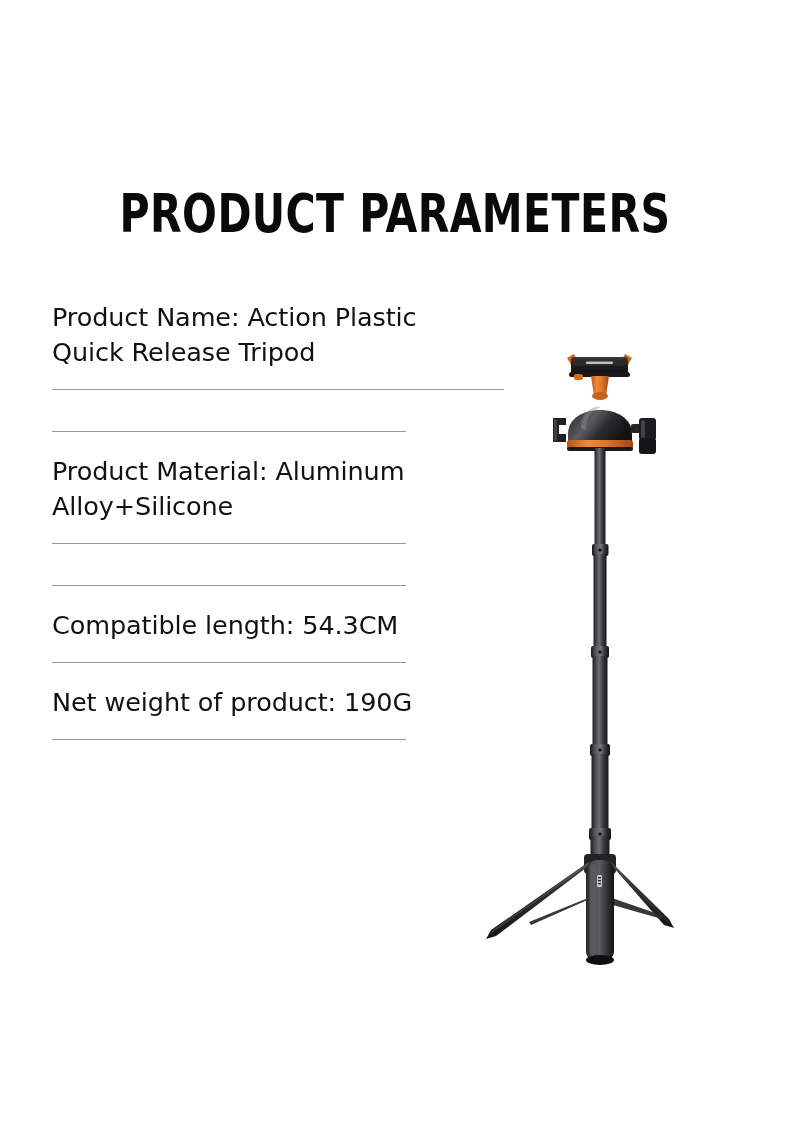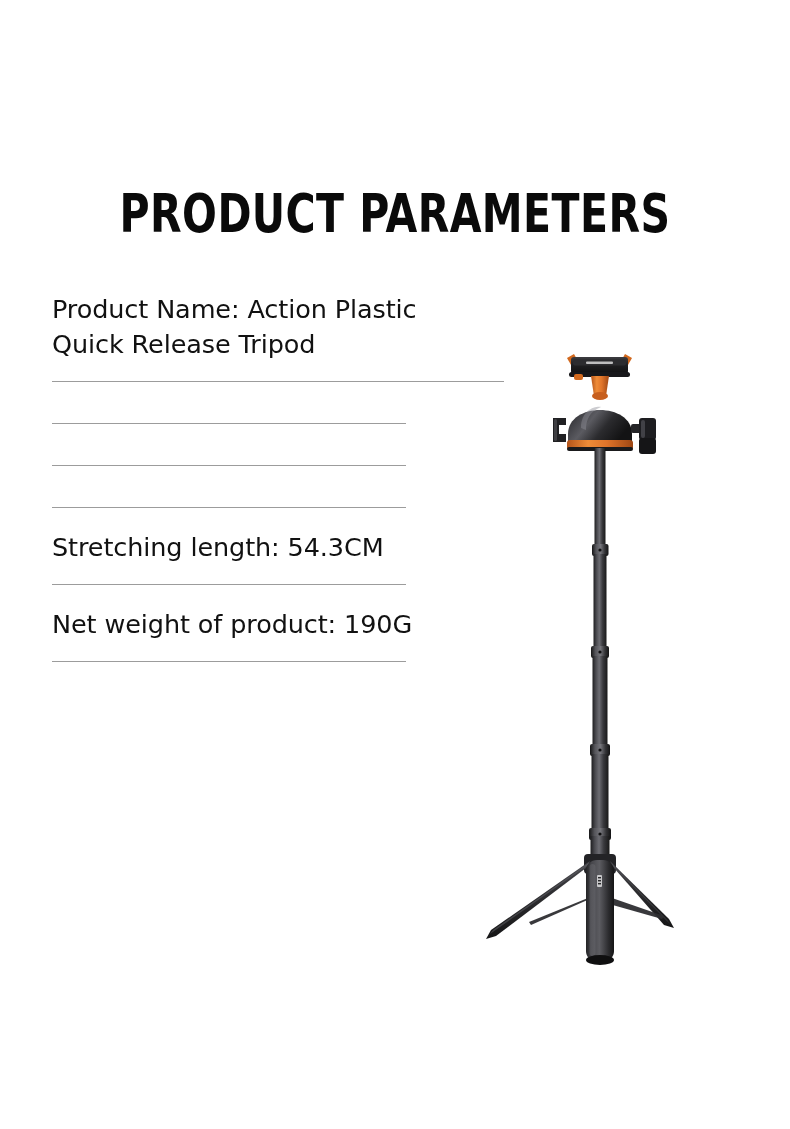--- a/index.html
+++ b/index.html
@@ -36,21 +36,21 @@
     color: #0a0a0a;
     transform: scaleX(0.86);
     transform-origin: center center;
     white-space: nowrap;
   }
 
   
   .specs {
     position: absolute;
     left: 52px;
-    top: 292px;
+    top: 300px;
     width: 470px;
   }
   .spec-row {
     position: relative;
   }
   .spec-text {
     font-family: "DejaVu Sans", "Liberation Sans", sans-serif;
     font-size: 25.5px;
     line-height: 35px;
     color: #111111;
@@ -92,30 +92,34 @@
 Quick Release Tripod</div>
     </div>
     <div class="gap-a"></div>
     <div class="divider wide"></div>
     <div class="gap-b"></div>
 
     <div class="gap-a"></div>
     <div class="divider narrow"></div>
     <div class="gap-b"></div>
 
-    <div class="gap-a"></div>
-    <div class="divider narrow"></div>
-    <div class="gap-b"></div>
-
-    <div class="gap-a"></div>
-    <div class="divider narrow"></div>
-    <div class="gap-b"></div>
-
-    <div class="spec-row">
-      <div class="spec-text">Stretching length: 54.3CM</div>
+    <div class="spec-row">
+      <div class="spec-text">Product Material: Aluminum
+Alloy+Silicone</div>
+    </div>
+    <div class="gap-a"></div>
+    <div class="divider narrow"></div>
+    <div class="gap-b"></div>
+
+    <div class="gap-a"></div>
+    <div class="divider narrow"></div>
+    <div class="gap-b"></div>
+
+    <div class="spec-row">
+      <div class="spec-text">Compatible length: 54.3CM</div>
     </div>
     <div class="gap-a"></div>
     <div class="divider narrow"></div>
     <div class="gap-b"></div>
 
     <div class="spec-row">
       <div class="spec-text">Net weight of product: 190G</div>
     </div>
     <div class="gap-a"></div>
     <div class="divider narrow"></div>

